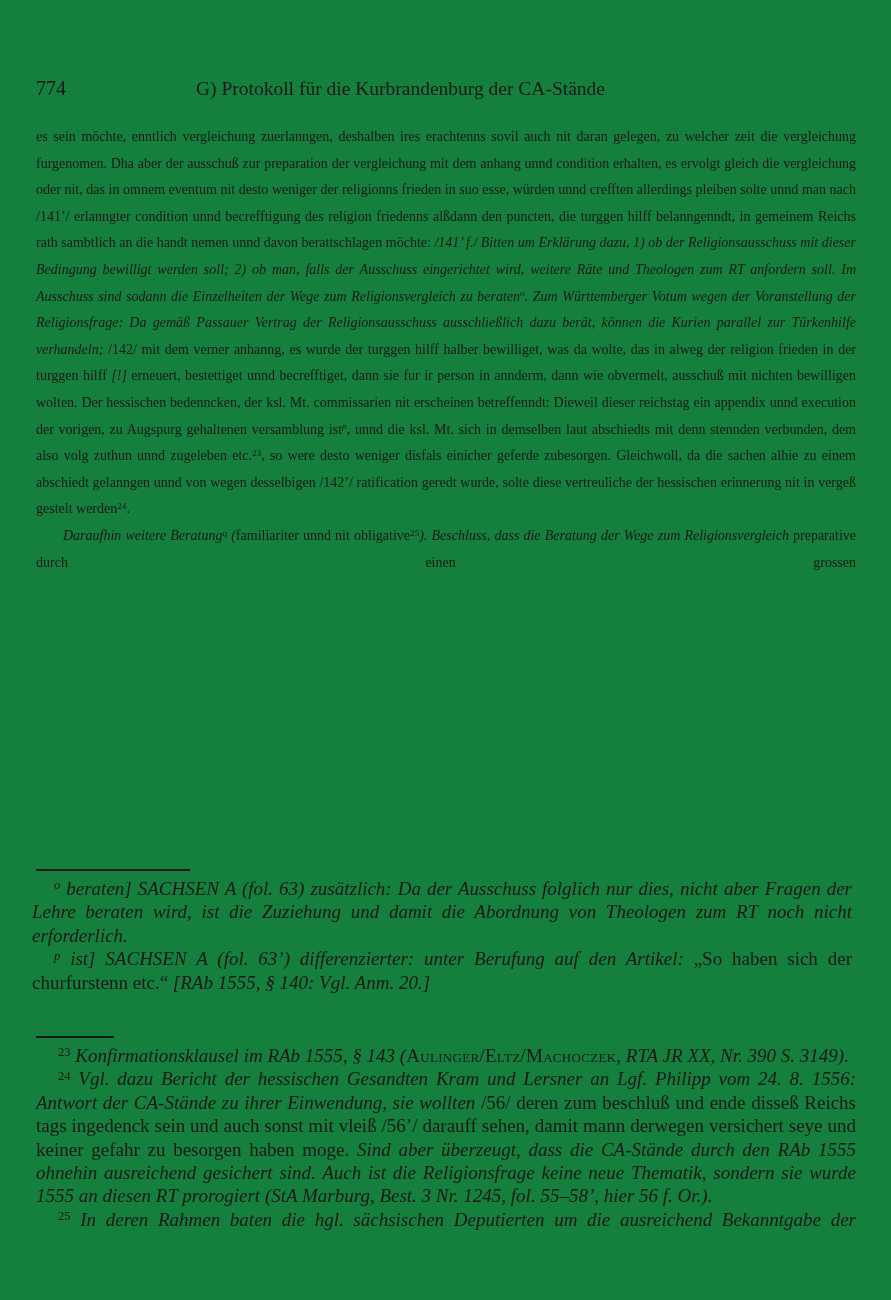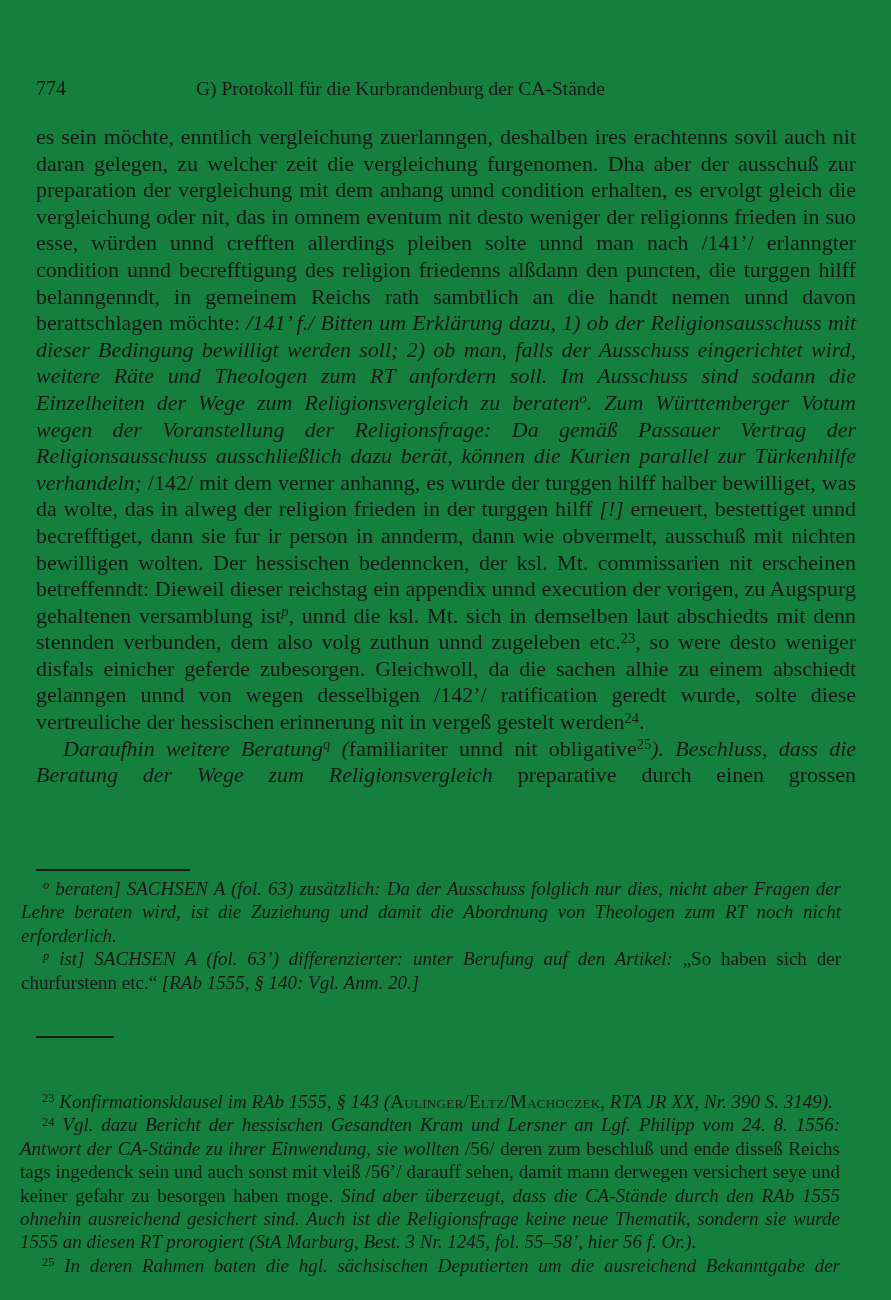--- a/index.html
+++ b/index.html
@@ -11,31 +11,31 @@
     color: #181818;
     font-family: "Liberation Serif", "DejaVu Serif", serif;
     overflow: hidden;
   }
   .pagehead { position: absolute; top: 77px; left: 0; right: 0; height: 26px; }
   .pagenum  { position: absolute; left: 36px; top: 0; font-size: 20px; }
   .runtitle { position: absolute; left: 36px; right: 126px; top: 1px; text-align: center; font-size: 19.5px; }
 
   .bodytext {
     position: absolute; top: 124px; left: 36px; width: 820px;
-    font-size: 22px; line-height: 26.6px; text-align: justify;
+    font-size: 14px; line-height: 26.6px; text-align: justify;
   }
   .para { margin: 0; }
   .para.indent { text-indent: 27px; text-align-last: justify; }
 
   .fnrule { position: absolute; left: 36px; border-top: 2px solid #1a1a1a; height: 0; }
   .rule-letters { top: 869px; width: 154px; }
   .rule-numbers { top: 1036px; width: 78px; }
 
-  .letternotes { position: absolute; top: 877px; left: 21px; width: 820px; }
-  .numbernotes { position: absolute; top: 1044px; left: 20px; width: 820px; margin-top: 46px; }
+  .letternotes { position: absolute; top: 877px; left: 32px; width: 820px; }
+  .numbernotes { position: absolute; top: 1044px; left: 36px; width: 820px; }
   .letternotes, .numbernotes { font-size: 19px; line-height: 23.4px; text-align: justify; }
   .fn { margin: 0; text-indent: 22px; }
   .fn.cont { text-align-last: justify; }
 
   .it { font-style: italic; }
   .sc { font-variant: small-caps; letter-spacing: 0.3px; }
   sup { font-size: 66%; line-height: 0; vertical-align: baseline; position: relative; top: -0.45em; }
 </style>
 </head>
 <body>

